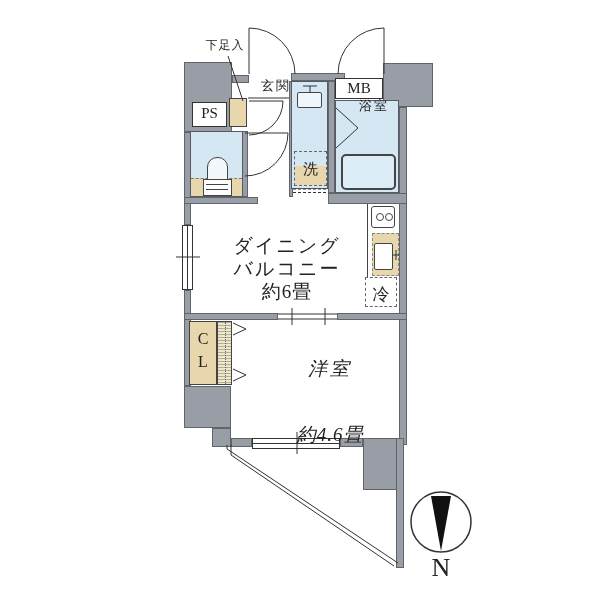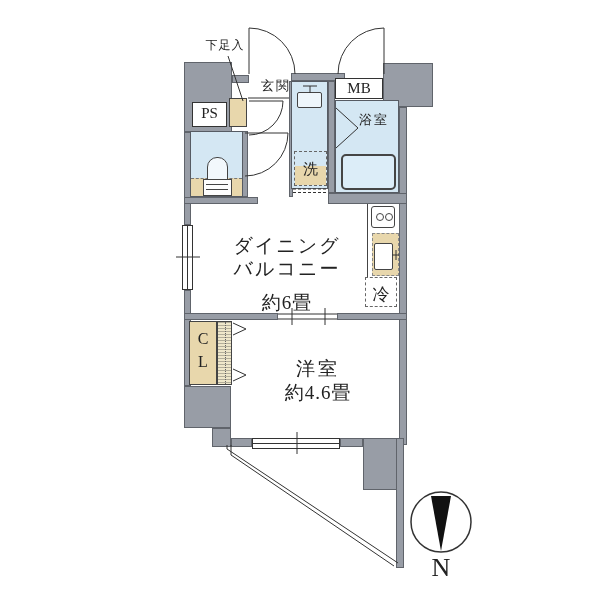--- a/index.html
+++ b/index.html
@@ -105,31 +105,31 @@
     <path class="stroke" stroke-width="1.4" d="M303,86 L317,86 M310,86 L310,93"></path>
     <path class="stroke" d="M392,255 L399,255 M396,250 L396,260"></path>
     <circle cx="441" cy="522" r="30" fill="#fff" stroke="#333" stroke-width="1.5"></circle>
     <polygon points="431,496 451,496 441,551" fill="#111"></polygon>
   </svg>
 
   <div class="lbl" style="left:203px;top:37px;width:44px;font-size:12px;letter-spacing:1px;">下足入</div>
   <div class="lbl" style="left:254px;top:77px;width:44px;font-size:13px;letter-spacing:2px;">玄関</div>
   <div class="lbl" style="left:192px;top:105px;width:35px;font-size:15px;">PS</div>
   <div class="lbl" style="left:335px;top:80px;width:48px;font-size:15px;">MB</div>
-  <div class="lbl" style="left:350px;top:111px;width:48px;font-size:13px;letter-spacing:2px;">浴室</div>
+  <div class="lbl" style="left:350px;top:97px;width:48px;font-size:13px;letter-spacing:2px;">浴室</div>
   <div class="lbl" style="left:294px;top:160px;width:33px;font-size:15px;">洗</div>
   <div class="lbl" style="left:212px;top:226px;width:150px;font-size:19px;line-height:23px;letter-spacing:2px;">
     <span style="display:block;margin-top:8px;">ダイニング</span>
     <span style="display:block;">バルコニー</span>
-    <span style="display:block;letter-spacing:1px;margin-top:11px;">約6畳</span>
+    <span style="display:block;letter-spacing:1px;">約6畳</span>
   </div>
   <div class="lbl" style="left:365px;top:283px;width:32px;font-size:17px;">冷</div>
   <div class="lbl" style="left:189px;top:327px;width:28px;font-size:16px;line-height:23px;">
     <span style="display:block;">C</span>
     <span style="display:block;">L</span>
   </div>
-  <div class="lbl" style="left:243px;top:357px;width:150px;font-size:19px;line-height:24px;">
+  <div class="lbl" style="left:255px;top:357px;width:150px;font-size:19px;line-height:24px;font-style:italic;">
     <span style="display:block;letter-spacing:3px;">洋室</span>
-    <span style="display:block;letter-spacing:1px;">約4.6畳</span>
+    <span style="display:block;letter-spacing:1px;margin-top:42px;">約4.6畳</span>
   </div>
   <div class="lbl" style="left:427px;top:553px;width:28px;font-size:26px;">N</div>
 
 </div>
 
 </body></html>

